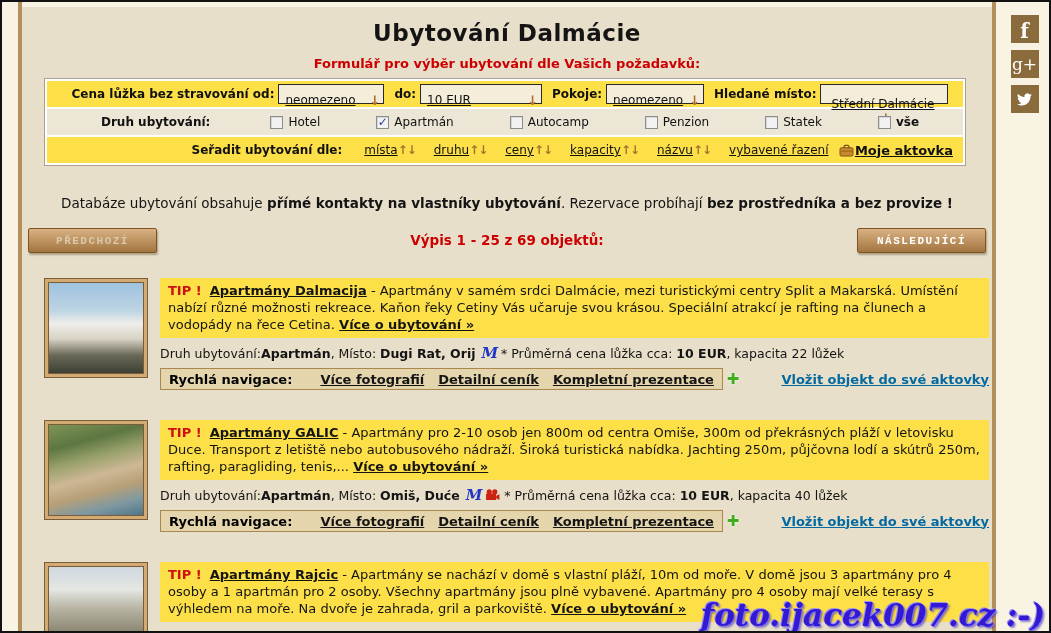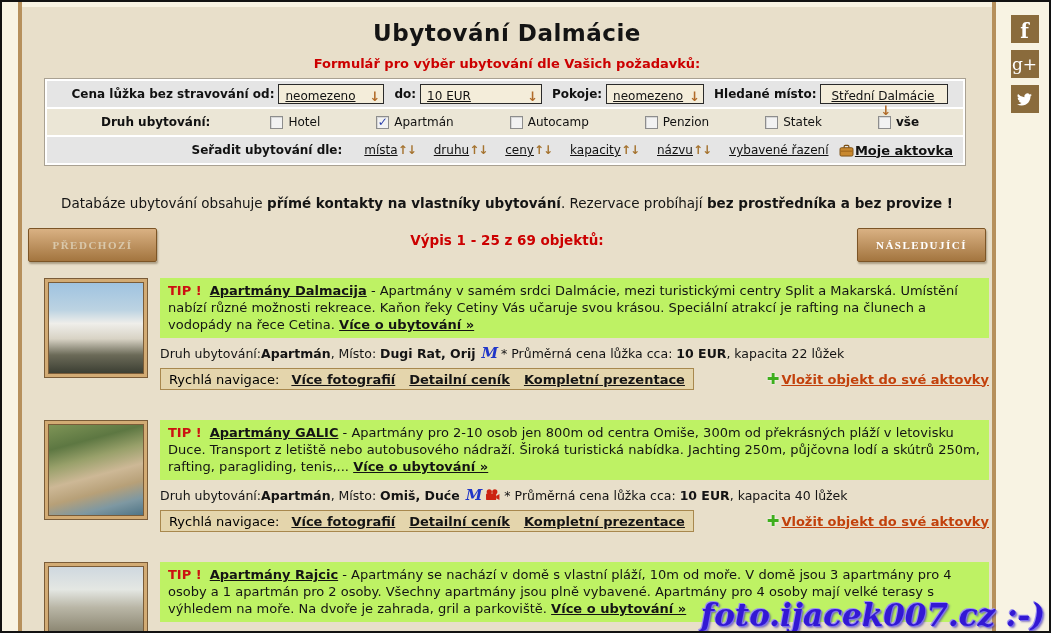--- a/index.html
+++ b/index.html
@@ -21,25 +21,25 @@
   .social-btn .f  { font-family:"DejaVu Serif",serif; font-weight:bold; font-size:20px; margin-top:3px;}
   .social-btn .gp { font-family:"DejaVu Serif",serif; font-size:17px; }
 
   
   .page-title { text-align:center; margin-top:13px; font-size:23px; font-weight:bold; color:#141414; letter-spacing:0.5px;}
   .form-heading { text-align:center; margin-top:10px; font-size:13px; font-weight:bold; color:#cc0000; }
 
   
   .form-box { margin:7px auto 0 22px; width:922px; background:#fff; border:1px solid #a9a192; padding:2px; }
   .form-row { display:flex; align-items:center; justify-content:center; height:26px; font-size:12px; color:#111; }
-  .row-tan   { background:#e5e5e5; }
+  .row-tan   { background:#fde047; }
   .row-light { background:#ebe6d6; margin:2px 0; }
   .lbl { font-weight:bold; margin:0 4px 0 10px; }
   .select { display:inline-flex; align-items:center; background:#f4edda; border:1px solid #2a2a2a;
-            height:20px; padding:4px 3px 0 6px; cursor:pointer; }
+            height:20px; padding:12px 3px 0 6px; cursor:pointer; }
   .select .val { text-decoration:underline; font-size:12px; color:#111; margin-right:6px; }
   .sel-arrow { color:#b06a28; font-weight:bold; font-size:13px; }
   .w1{width:106px;} .w2{width:122px;} .w3{width:98px;} .w4{width:128px;flex-direction:column;}
   .select .val{flex:1;}
 
   .chk-item { display:inline-flex; align-items:center; margin-left:20px; cursor:pointer;padding-left:36px; }
   .checkbox { width:13px; height:13px; background:#f2f2f2; border:1px solid #8d8d8d;
               box-shadow:inset 1px 1px 0 #d7d7d7; display:inline-flex; align-items:center;
               justify-content:center; margin-right:5px; font-size:12px; color:#2b3faa; font-weight:bold;}
   .checkbox .mark { display:none; line-height:10px; }
@@ -52,59 +52,59 @@
   .arrows { color:#a5732f; font-weight:bold; letter-spacing:-1px; }
   .aktovka { position:absolute; right:10px; display:inline-flex; align-items:center; gap:1px;
              font-weight:bold; font-size:13px; cursor:pointer; }
   .aktovka .txt { text-decoration:underline; color:#111; }
 
   
   .db-info { text-align:center; margin-top:29px; font-size:13.5px; color:#141414; }
   .db-info b { font-weight:bold; }
 
   .pager { position:relative; margin:17px 3px 0 3px; height:26px; }
-  .pg-btn { position:absolute; top:0; width:129px; height:34px; font-size:11px; font-weight:bold;
+  .pg-btn { position:absolute; top:0; width:129px; height:25px; font-size:11px; font-weight:bold;
             letter-spacing:1.5px; border:1px solid #7c5526; border-radius:2px;
             background:linear-gradient(#d9b183,#a3753f); box-shadow:1px 2px 2px rgba(60,40,10,0.35);
-            font-family:Liberation Serif, serif; cursor:pointer; }
+            font-family:Liberation Mono, monospace; cursor:pointer; }
   .pg-prev { left:3px; color:#d9c8ab; }
   .pg-next { right:3px; color:#ffffff; }
   .pg-count { text-align:center; line-height:25px; font-size:13.5px; font-weight:bold; color:#cc0000; }
 
   
   .listings { margin-top:24px; }
   .listing { display:flex; margin:0 3px 30px 22px; }
   .photo-frame { width:104px; height:100px; flex:0 0 104px; background:#d2ab74;
                  border:1px solid #7a5c38; padding:3px; cursor:pointer; }
   .photo { width:100%; height:100%; border:1px solid #7a5c38; }
   .photo-0 { background:linear-gradient(180deg,#9fc3e0 0%,#bcd3e2 30%,#efeeea 45%,#d8d3c5 62%,#6b6a58 80%,#3c3f33 100%); }
   .photo-1 { background:linear-gradient(165deg,#7e9456 0%,#5d7742 22%,#98a06a 38%,#cdb896 55%,#b7a078 70%,#7e98a2 85%,#4f7486 100%); }
   .photo-2 { background:linear-gradient(180deg,#cfd8df 0%,#e4e7e3 25%,#b9b6a6 45%,#8f8a76 70%,#3f6273 88%,#274e60 100%); }
 
   .listing-body { flex:1; margin-left:12px; }
-  .desc-box { background:#bef264; padding:4px 8px 5px 8px; font-size:13px; line-height:17px; color:#141414; }
+  .desc-box { background:#fde047; padding:4px 8px 5px 8px; font-size:13px; line-height:17px; color:#141414; }
   .tip { color:#cc1111; font-weight:bold; margin-right:8px; }
   .obj-name { font-weight:bold; text-decoration:underline; color:#141414; cursor:pointer; }
   .more-link { font-weight:bold; text-decoration:underline; color:#141414; cursor:pointer; }
 
   .meta-line { margin-top:6px; font-size:12.5px; color:#141414; display:flex; align-items:center; flex-wrap:nowrap; }
   .meta-line b { font-weight:bold; }
   .map-m { font-family:"DejaVu Serif",serif; font-weight:bold; font-style:italic; color:#2036c8;
            font-size:15px; margin:0 3px 0 6px; cursor:pointer; }
   .cam-icon { margin-right:4px; cursor:pointer; display:inline-flex; }
 
   .nav-row { margin-top:6px; display:flex; align-items:center; }
   .nav-box { display:inline-flex; align-items:center; background:#e4d5ac; border:1px solid #a8884e;
              padding:2px 8px; font-size:13px; height:22px; }
-  .nav-box .nlbl { font-weight:normal; margin-right:12px; }
+  .nav-box .nlbl { font-weight:bold; margin-right:28px; }
   .nav-link { font-weight:bold; text-decoration:underline; color:#141414; margin-right:14px; cursor:pointer; }
   .nav-link:last-child { margin-right:0; }
   .spacer { flex:1; }
   .add-link { display:inline-flex; align-items:center; font-size:13px; font-weight:bold; cursor:pointer; }
-  .add-link .txt { text-decoration:underline; color:#c2410c; }
+  .add-link .txt { text-decoration:underline; color:#0369a1;margin-left:40px; }
   .plus-icon { color:#3fae1d; font-size:15px; font-weight:bold; margin-right:2px;
                text-shadow:0 0 1px #fff, 0 0 2px #fff; }
 
   
   .watermark { position:absolute; right:4px; bottom:-2px; font-family:"DejaVu Serif",serif;
                font-style:italic; font-weight:bold; font-size:31px; color:#3318d4;
                text-shadow:1px 1px 0 #7e72ea, -1px -1px 0 #9a90f0, 2px 2px 2px rgba(40,20,160,0.5);
                letter-spacing:0px; pointer-events:none; }
 </style>
 </head>

